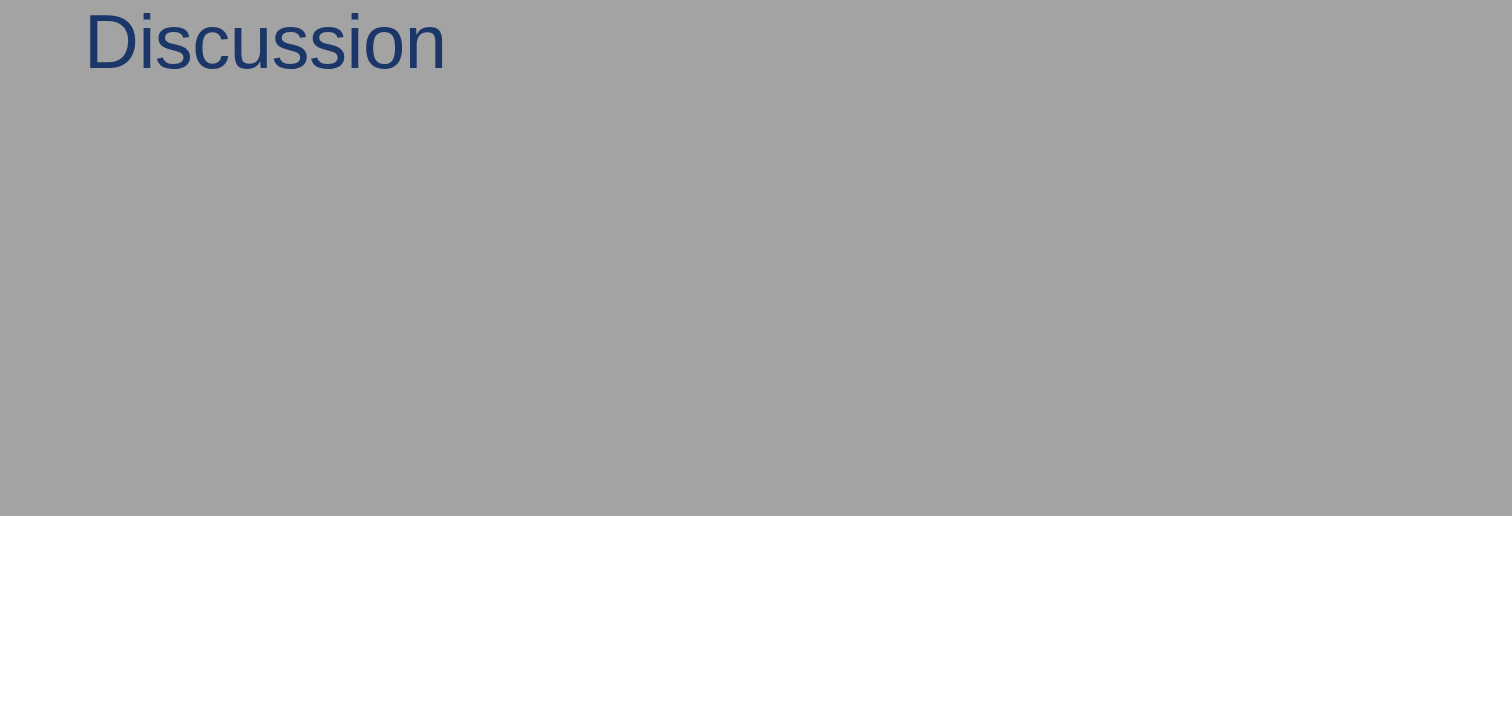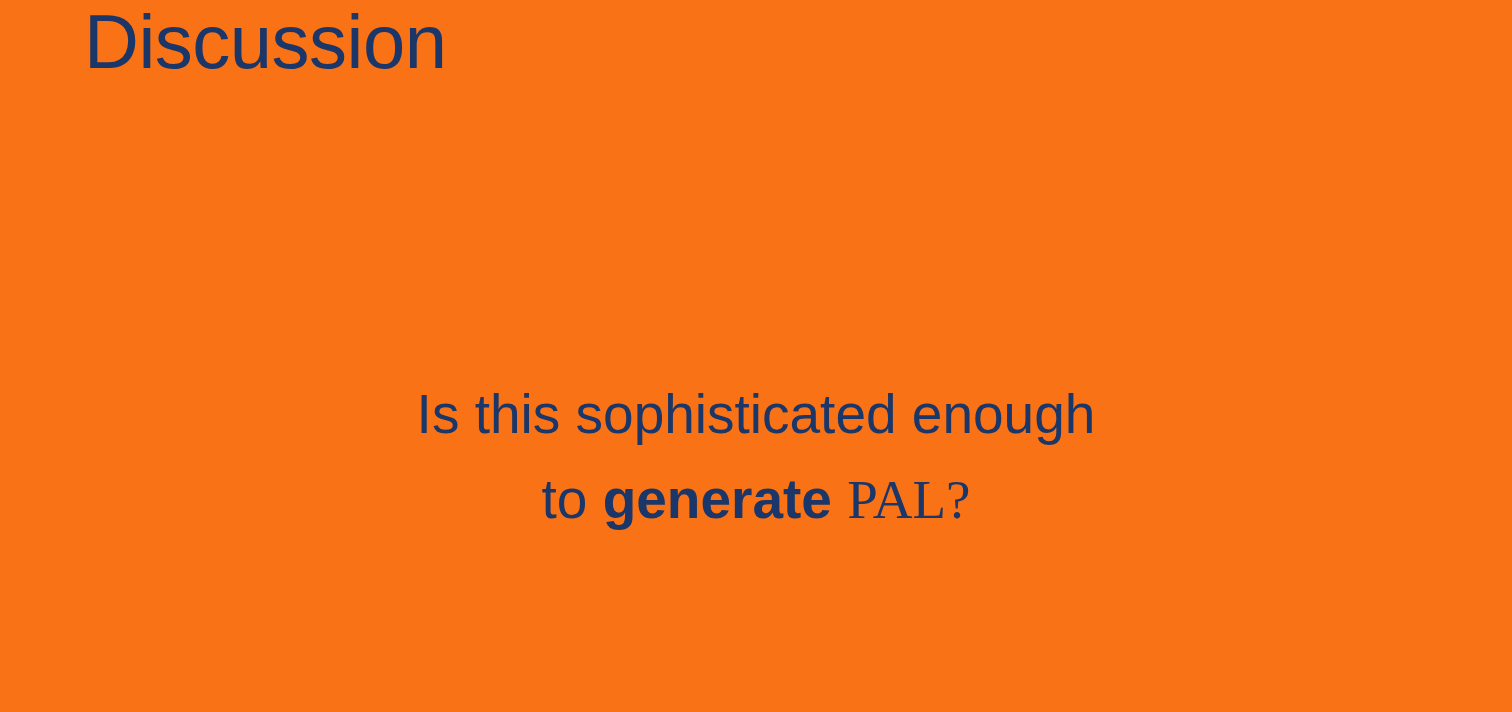--- a/index.html
+++ b/index.html
@@ -10,22 +10,22 @@
   }
 
   body {
     font-family: "Liberation Sans", sans-serif;
     -webkit-font-smoothing: antialiased;
   }
 
   .slide {
     position: relative;
     width: 1512px;
-    height: 712px;
-    background: #f97316;
+    height: 516px;
+    background: #a3a3a3;
     overflow: hidden;
   }
 
   
   .slide-title {
     position: absolute;
     left: 84px;
     top: 4px;
     margin: 0;
     font-family: "Liberation Sans", sans-serif;
@@ -71,24 +71,13 @@
     font-weight: 400;
   }
 </style>
 </head>
 <body>
 
 <div class="slide">
 
   <h1 class="slide-title">Discussion</h1>
 
-  <div class="body-block">
-
-    <p class="body-line">
-      <span class="plain">Is this sophisticated enough</span>
-    </p>
-
-    <p class="body-line">
-      <span class="plain">to </span><span class="strong">generate</span><span class="plain"> </span><span class="serif">PAL?</span>
-    </p>
-
-  </div>
 </div>
 
 </body></html>

